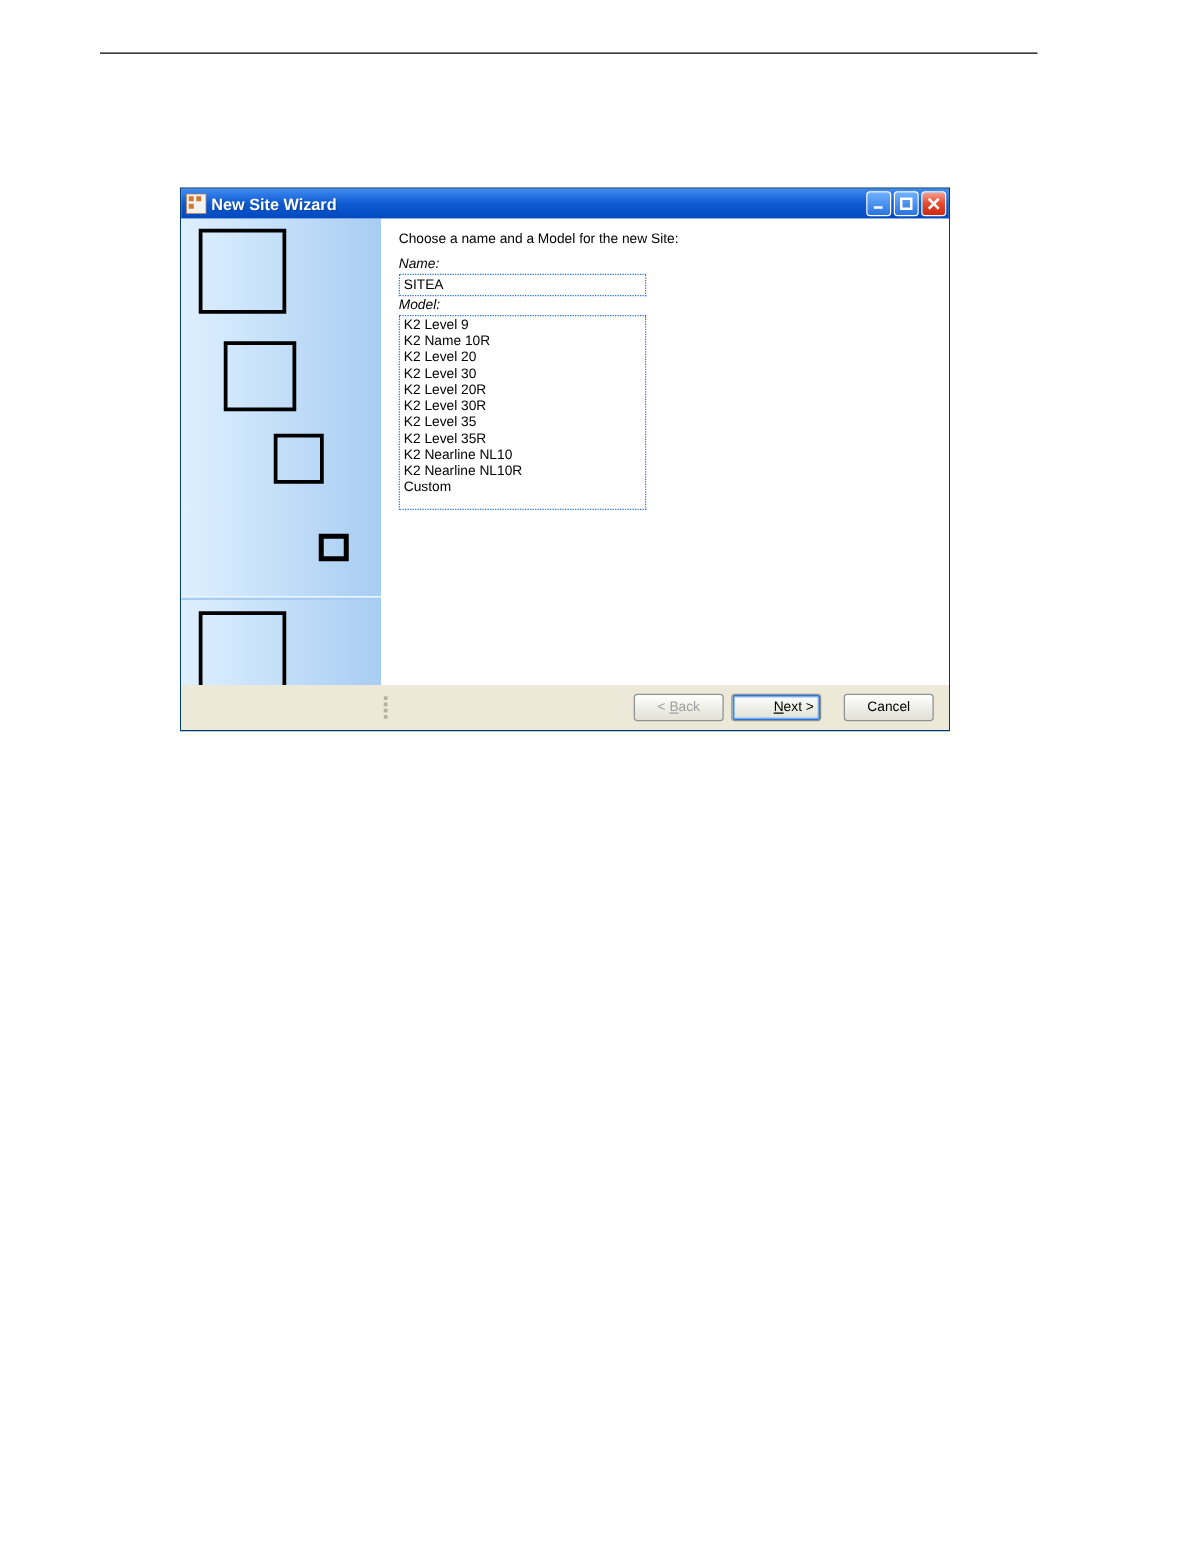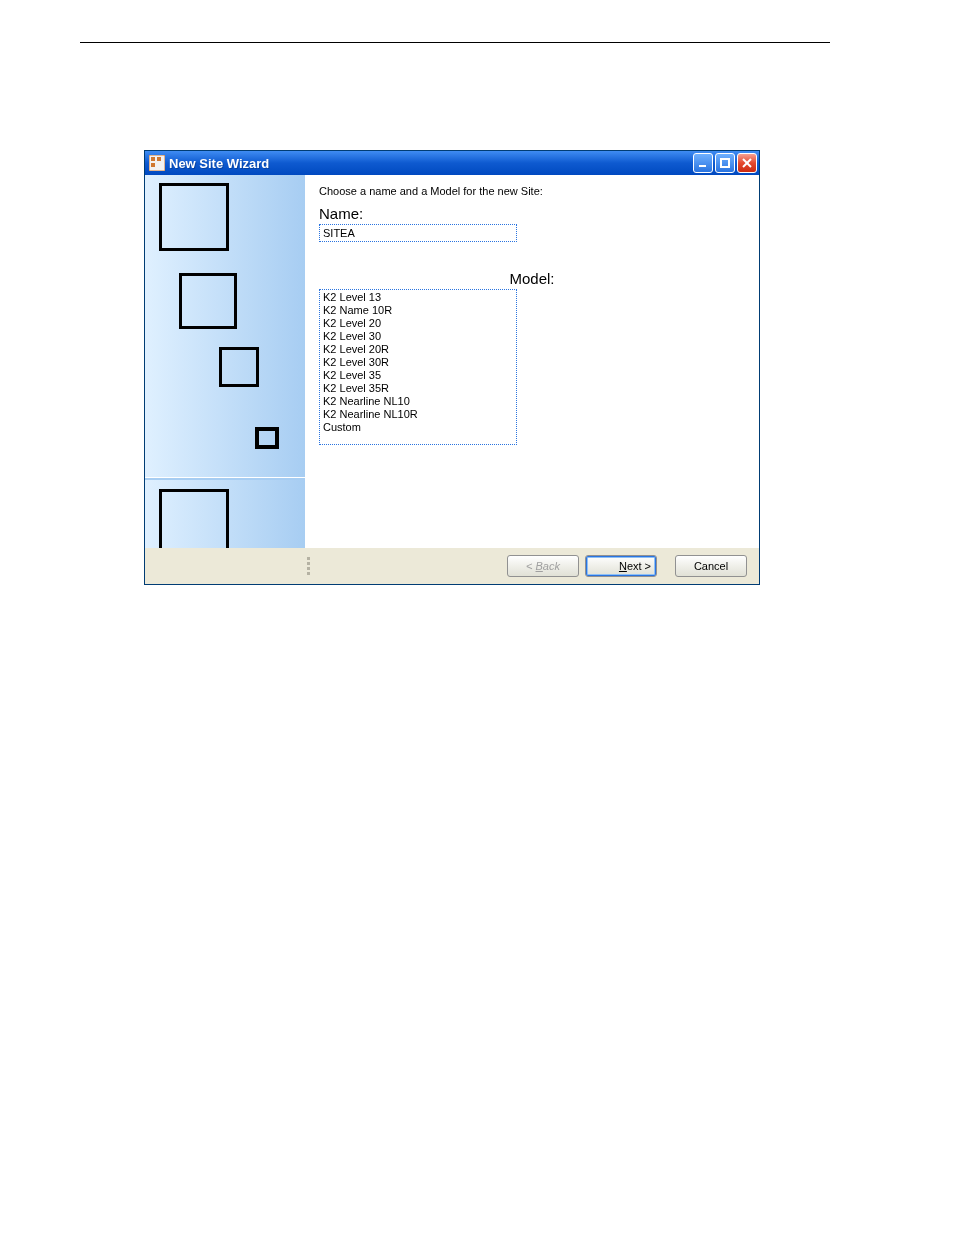--- a/index.html
+++ b/index.html
@@ -112,23 +112,24 @@
     bottom: 36px;
     background: #ffffff;
     padding: 10px 14px 10px 14px;
     box-sizing: border-box;
   }
   .content-label {
     font-size: 11px;
     margin-bottom: 8px;
   }
   .field-label {
-    font-size: 15px;
+    font-size: 11px;
     margin-top: 6px;
     margin-bottom: 2px;
+    font-style: italic;
   }
   .text-input {
     width: 198px;
     height: 18px;
     border: 1px dotted #2a74e0;
     font-family: inherit;
     font-size: 11px;
     padding: 1px 3px;
     box-sizing: border-box;
     outline: none;
@@ -189,21 +190,20 @@
     background: linear-gradient(to bottom, #ffffff 0%, #efefe9 50%, #e1e1d6 100%);
     font-family: inherit;
     font-size: 11px;
     margin-left: 6px;
     box-sizing: border-box;
     padding: 0;
     cursor: default;
   }
   .wiz-btn.disabled {
     color: #a0a0a0;
-    font-style: italic;
   }
   .wiz-btn.default {
     box-shadow: 0 0 0 1px #2a74e0 inset, 0 0 0 2px #8fc0f5 inset;
     padding-left: 28px;
   }
   .underline-access {
     text-decoration: underline;
   }
 </style>
 </head>
@@ -253,23 +253,23 @@
       <div class="sb-hline" style="top:302px;"></div>
       <div class="sb-box" style="left:14px; top:314px; width:70px; height:68px;"></div>
     </div>
 
     <div class="content">
       <div class="content-label">Choose a name and a Model for the new Site:</div>
 
       <div class="field-label">Name:</div>
       <input class="text-input" type="text" value="SITEA" style="">
 
-      <div class="field-label" style="margin-top:28px;text-align:center;">Model:</div>
+      <div class="field-label" style="margin-top:1px;">Model:</div>
       <div class="model-list" id="model-list">
-          <div>K2 Level 13</div>
+          <div>K2 Level 9</div>
           <div>K2 Name 10R</div>
           <div>K2 Level 20</div>
           <div>K2 Level 30</div>
           <div>K2 Level 20R</div>
           <div>K2 Level 30R</div>
           <div>K2 Level 35</div>
           <div>K2 Level 35R</div>
           <div>K2 Nearline NL10</div>
           <div>K2 Nearline NL10R</div>
           <div>Custom</div>

